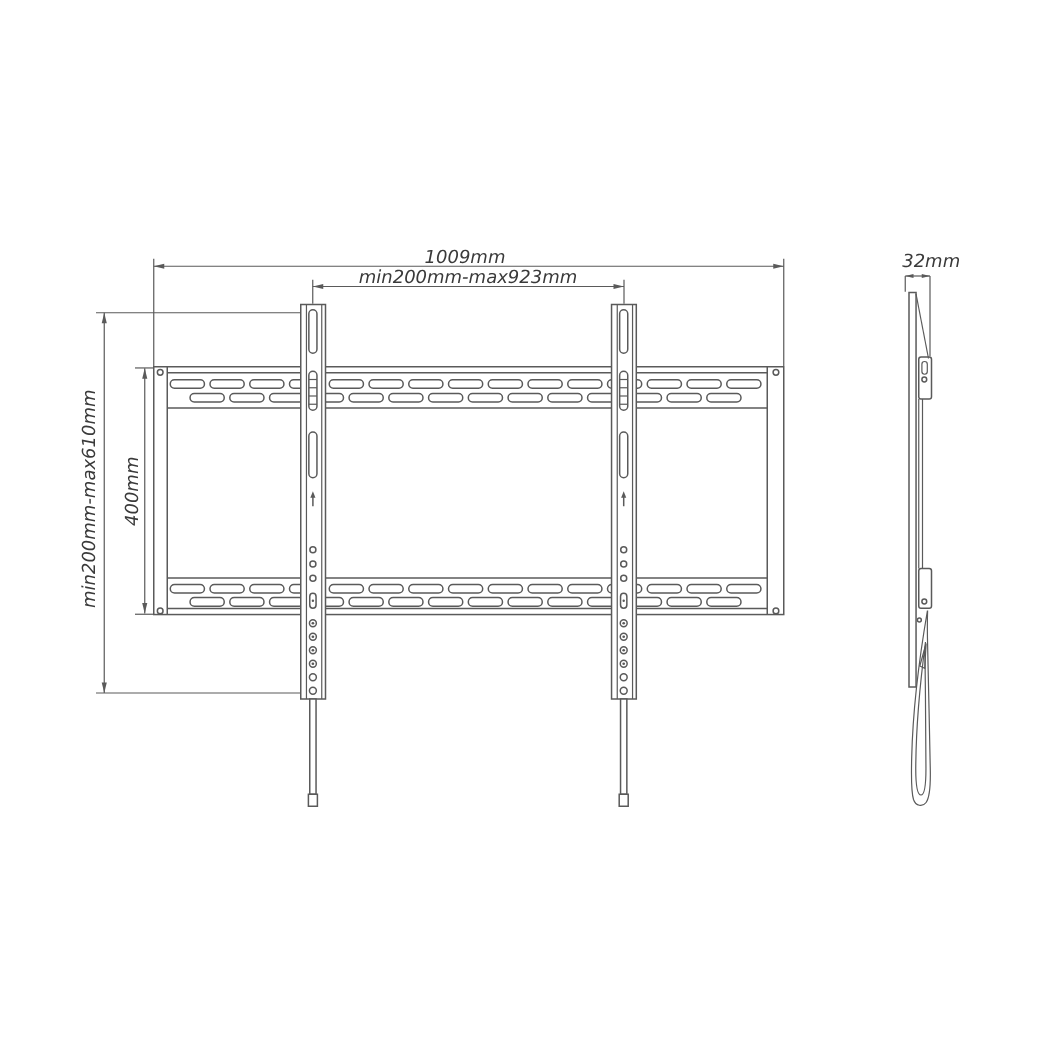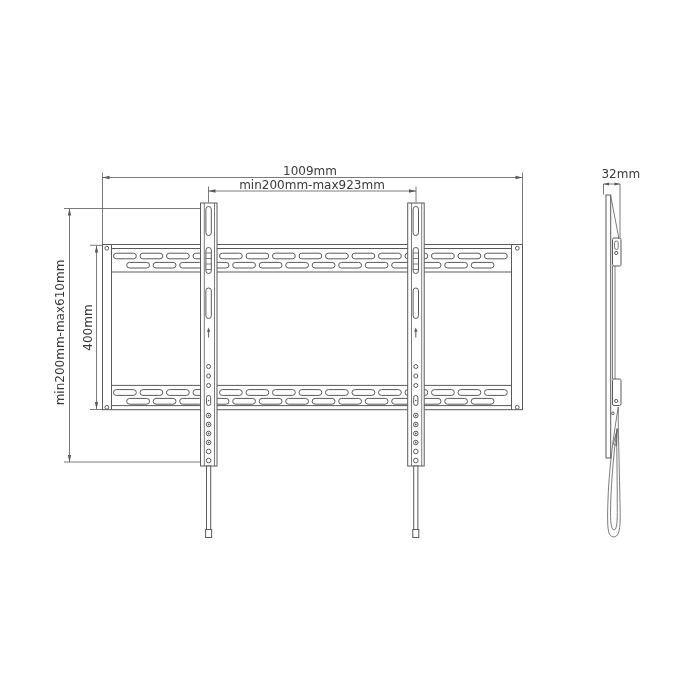--- a/index.html
+++ b/index.html
@@ -1,17 +1,17 @@
 <!DOCTYPE html>
 <html style="--line: #5a5a5a; --text: #3a3a3a; --bg: #ffffff;"><head>
 <meta charset="utf-8">
 <style>
   :root { --line:#5a5a5a; --text:#3a3a3a; --bg:#ffffff; }
   html,body { margin:0; padding:0; background:var(--bg); }
-  .stage { width:700px; height:700px; background:var(--bg); }
+  .stage { width:700px; height:700px; background:var(--bg);font-style:italic; }
   svg { display:block; }
   .ln   { stroke:var(--line); fill:none; stroke-width:1; }
   .thin { stroke:var(--line); fill:none; stroke-width:0.8; }
   .fw   { fill:#ffffff; stroke:var(--line); stroke-width:1; }
   .fl   { fill:var(--line); stroke:none; }
   .dot  { fill:var(--line); stroke:none; }
   text  { font-family:"DejaVu Sans","Liberation Sans",sans-serif;
           font-size:12px; fill:var(--text); }
 </style>
 </head>

